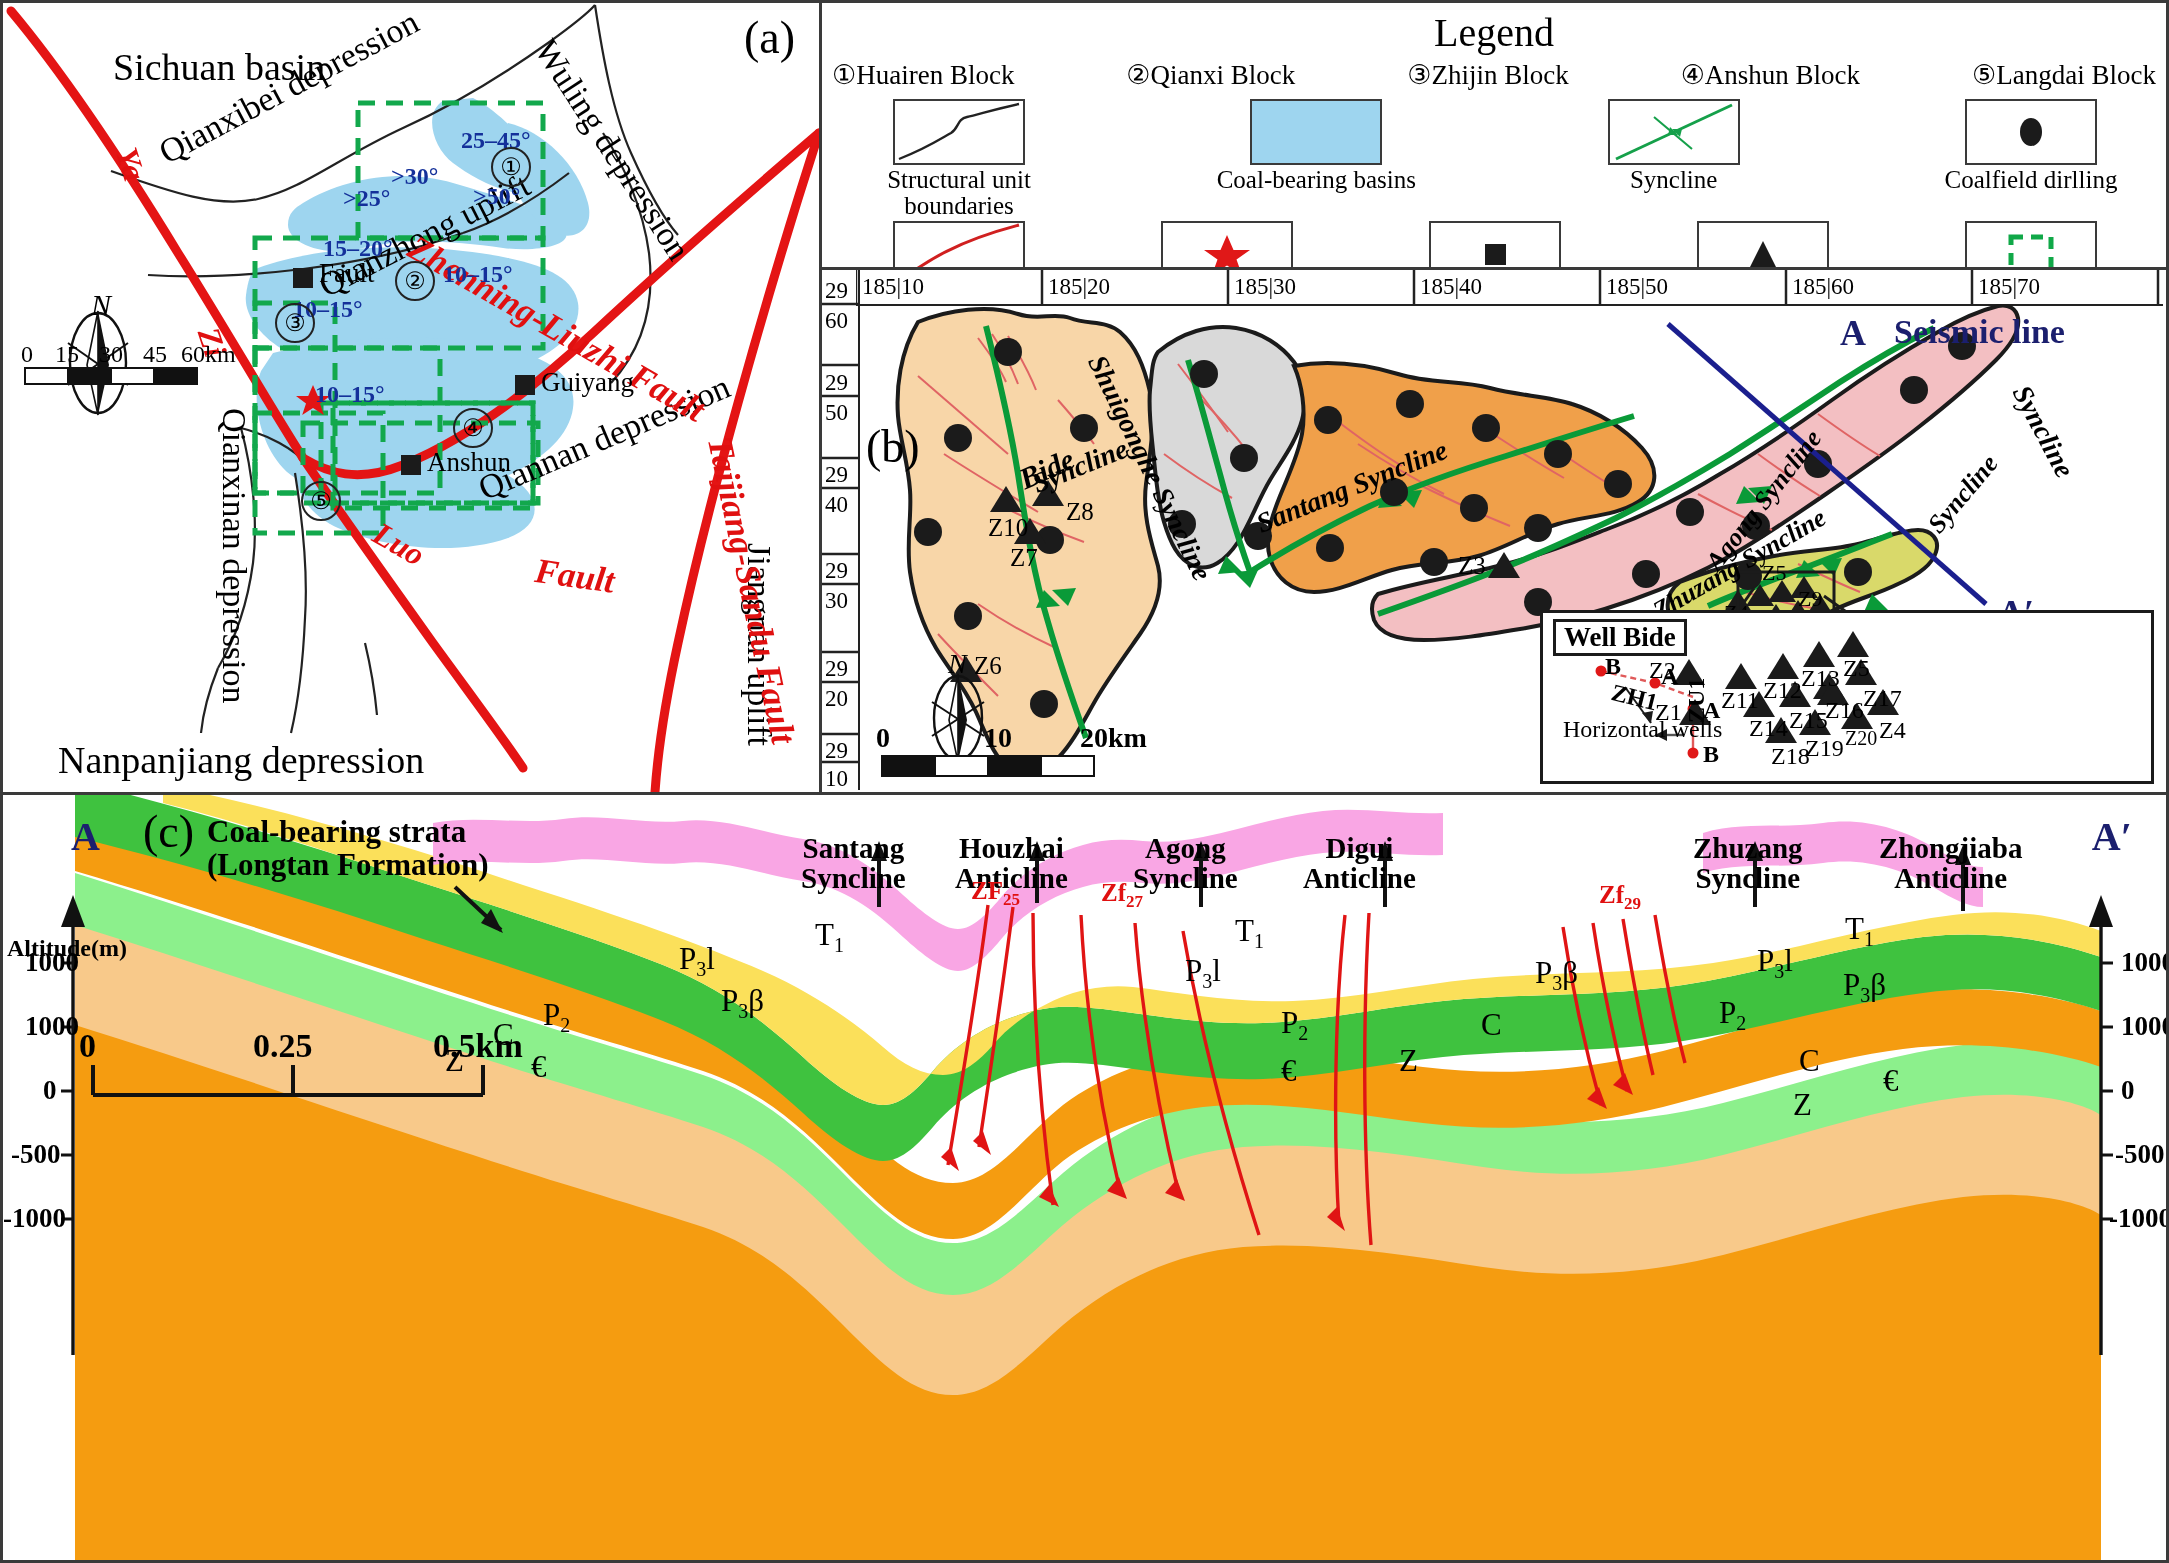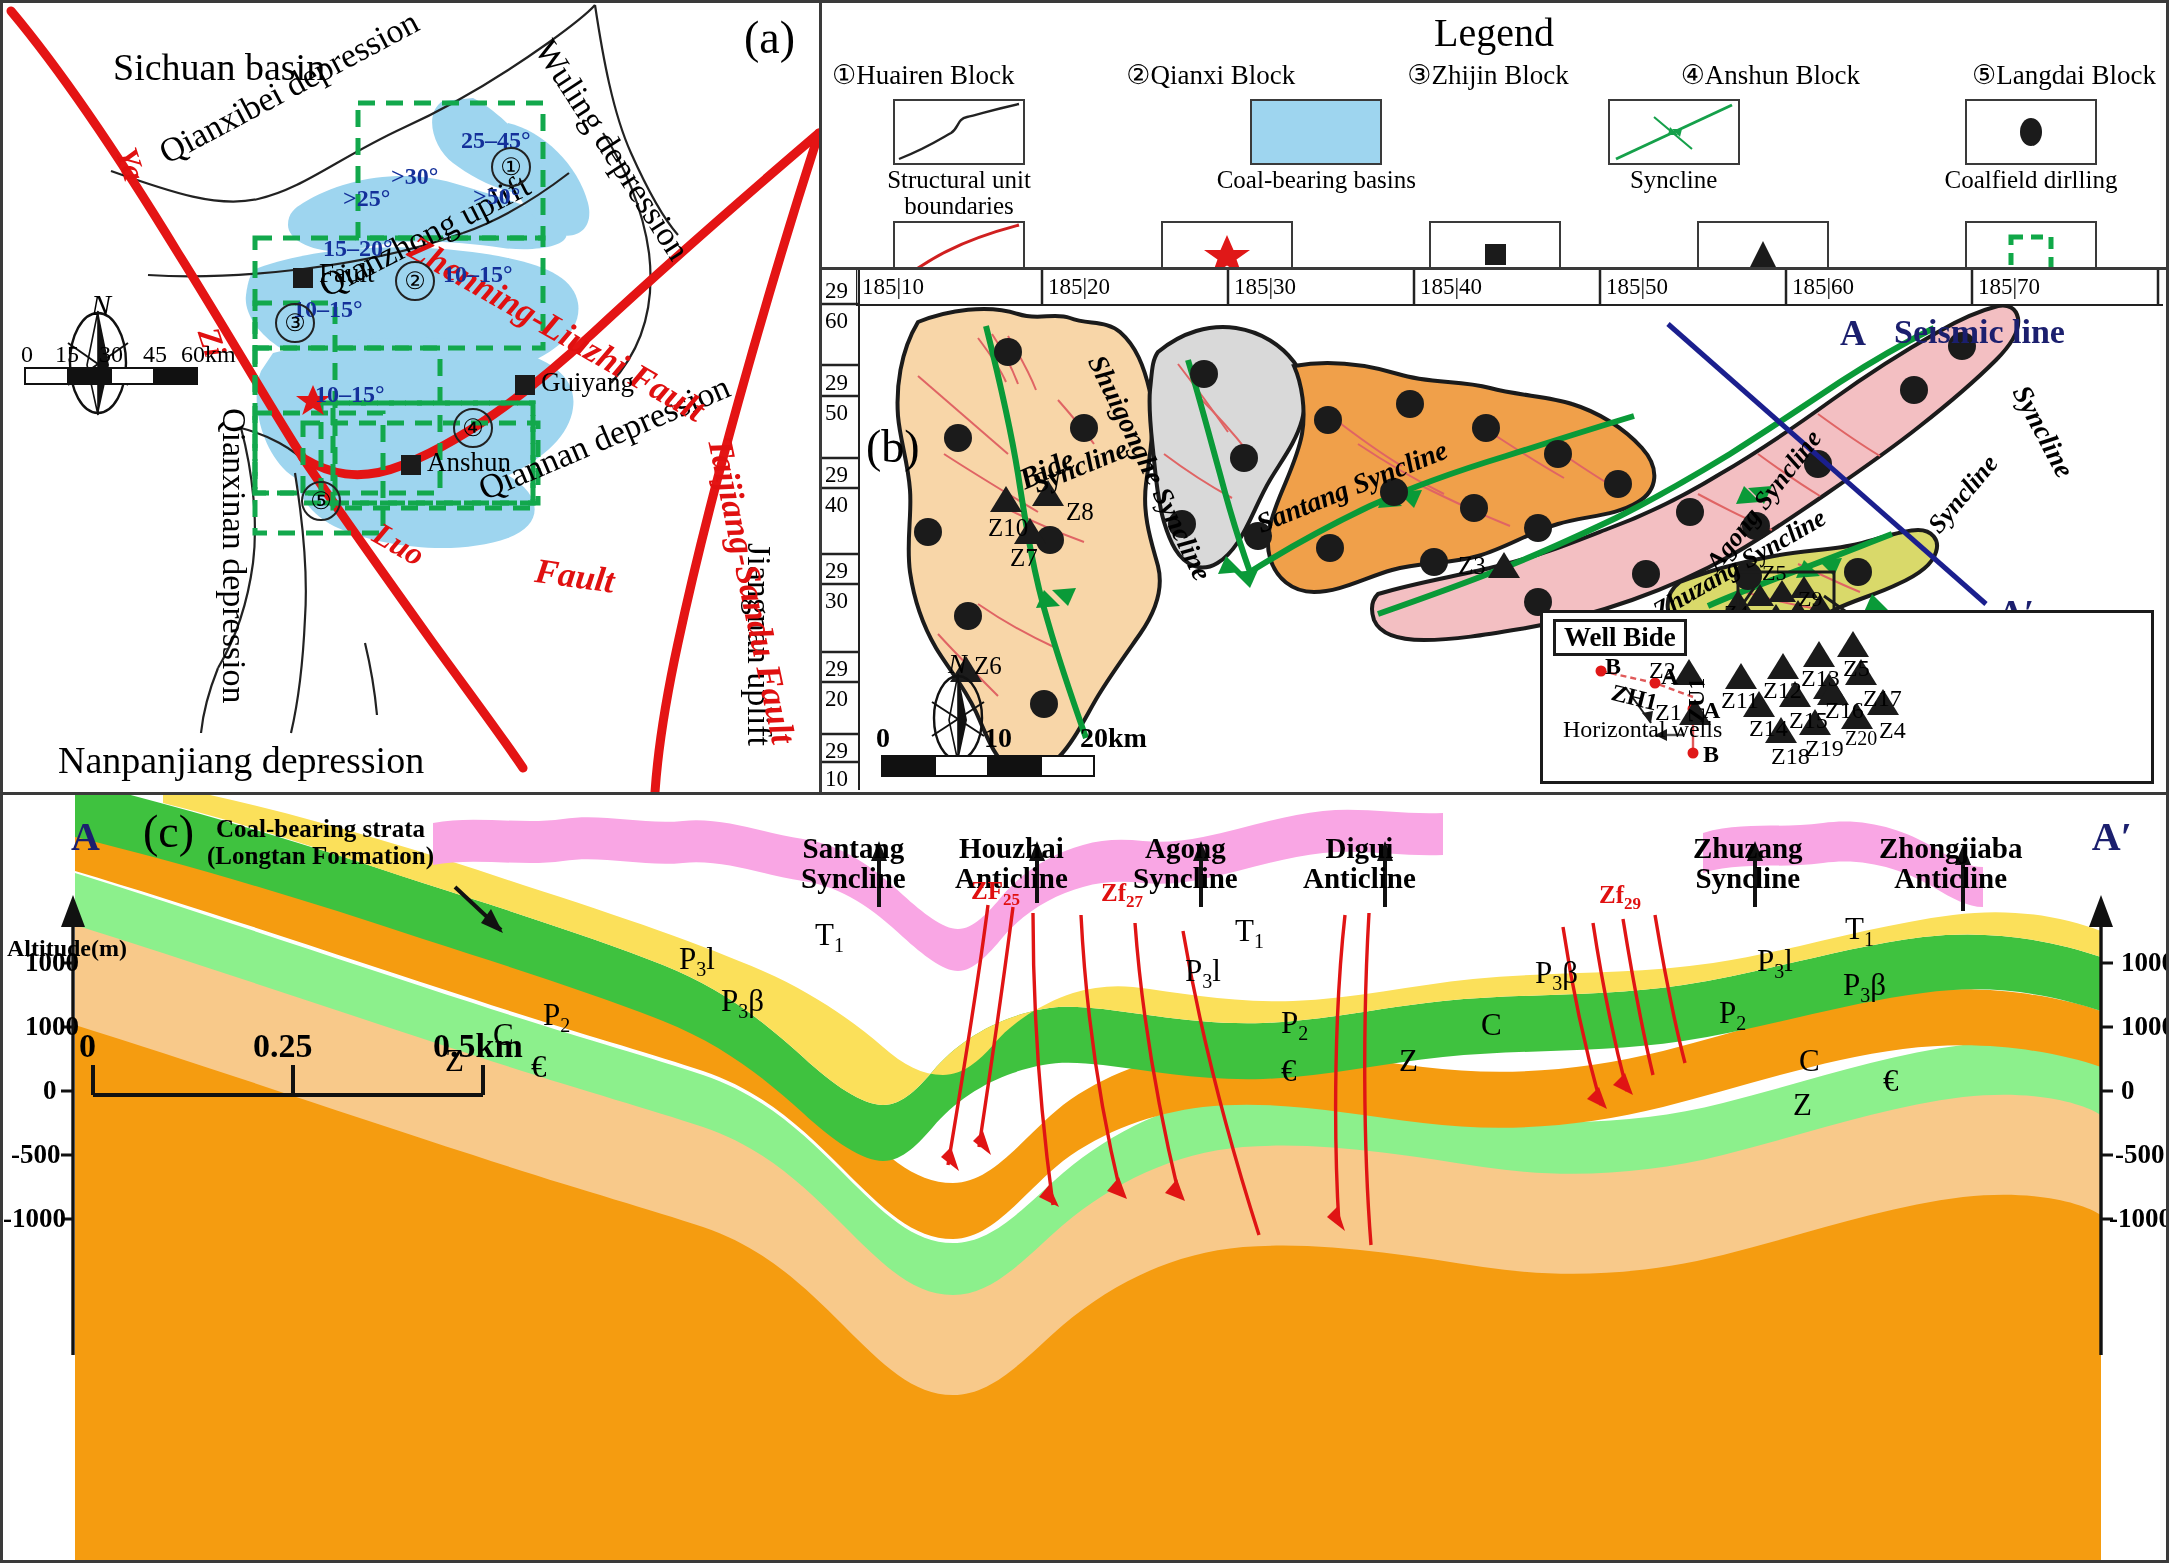--- a/index.html
+++ b/index.html
@@ -749,21 +749,21 @@
             <path d="M1960,50 L1968,70 L1952,70 Z"></path>
           </g>
       </g>
     </svg>
 
     <div class="txt panel-label" style="left:140px;top:10px;">(c)</div>
 
     <div class="txt bold navy" style="left:68px;top:18px;font-size:40px;">A</div>
     <div class="txt bold navy" style="right:34px;top:18px;font-size:40px;">A′</div>
 
-    <div class="txt bold" style="left:204px;top:20px;font-size:25px;text-align:center;line-height:1.08;">
+    <div class="txt bold" style="left:204px;top:20px;font-size:31px;text-align:left;line-height:1.08;">
       <span>Coal-bearing strata</span><br>
       <span>(Longtan Formation)</span>
     </div>
 
     <div class="txt bold" style="left:4px;top:92px;font-size:24px;margin-top:48px;">Altitude(m)</div>
 
     <div class="txt axlab" style="left:22px;top:152px;">1000</div>
     <div class="txt axlab" style="left:22px;top:216px;">1000</div>
     <div class="txt axlab" style="left:40px;top:280px;">0</div>
     <div class="txt axlab" style="left:8px;top:344px;">-500</div>

